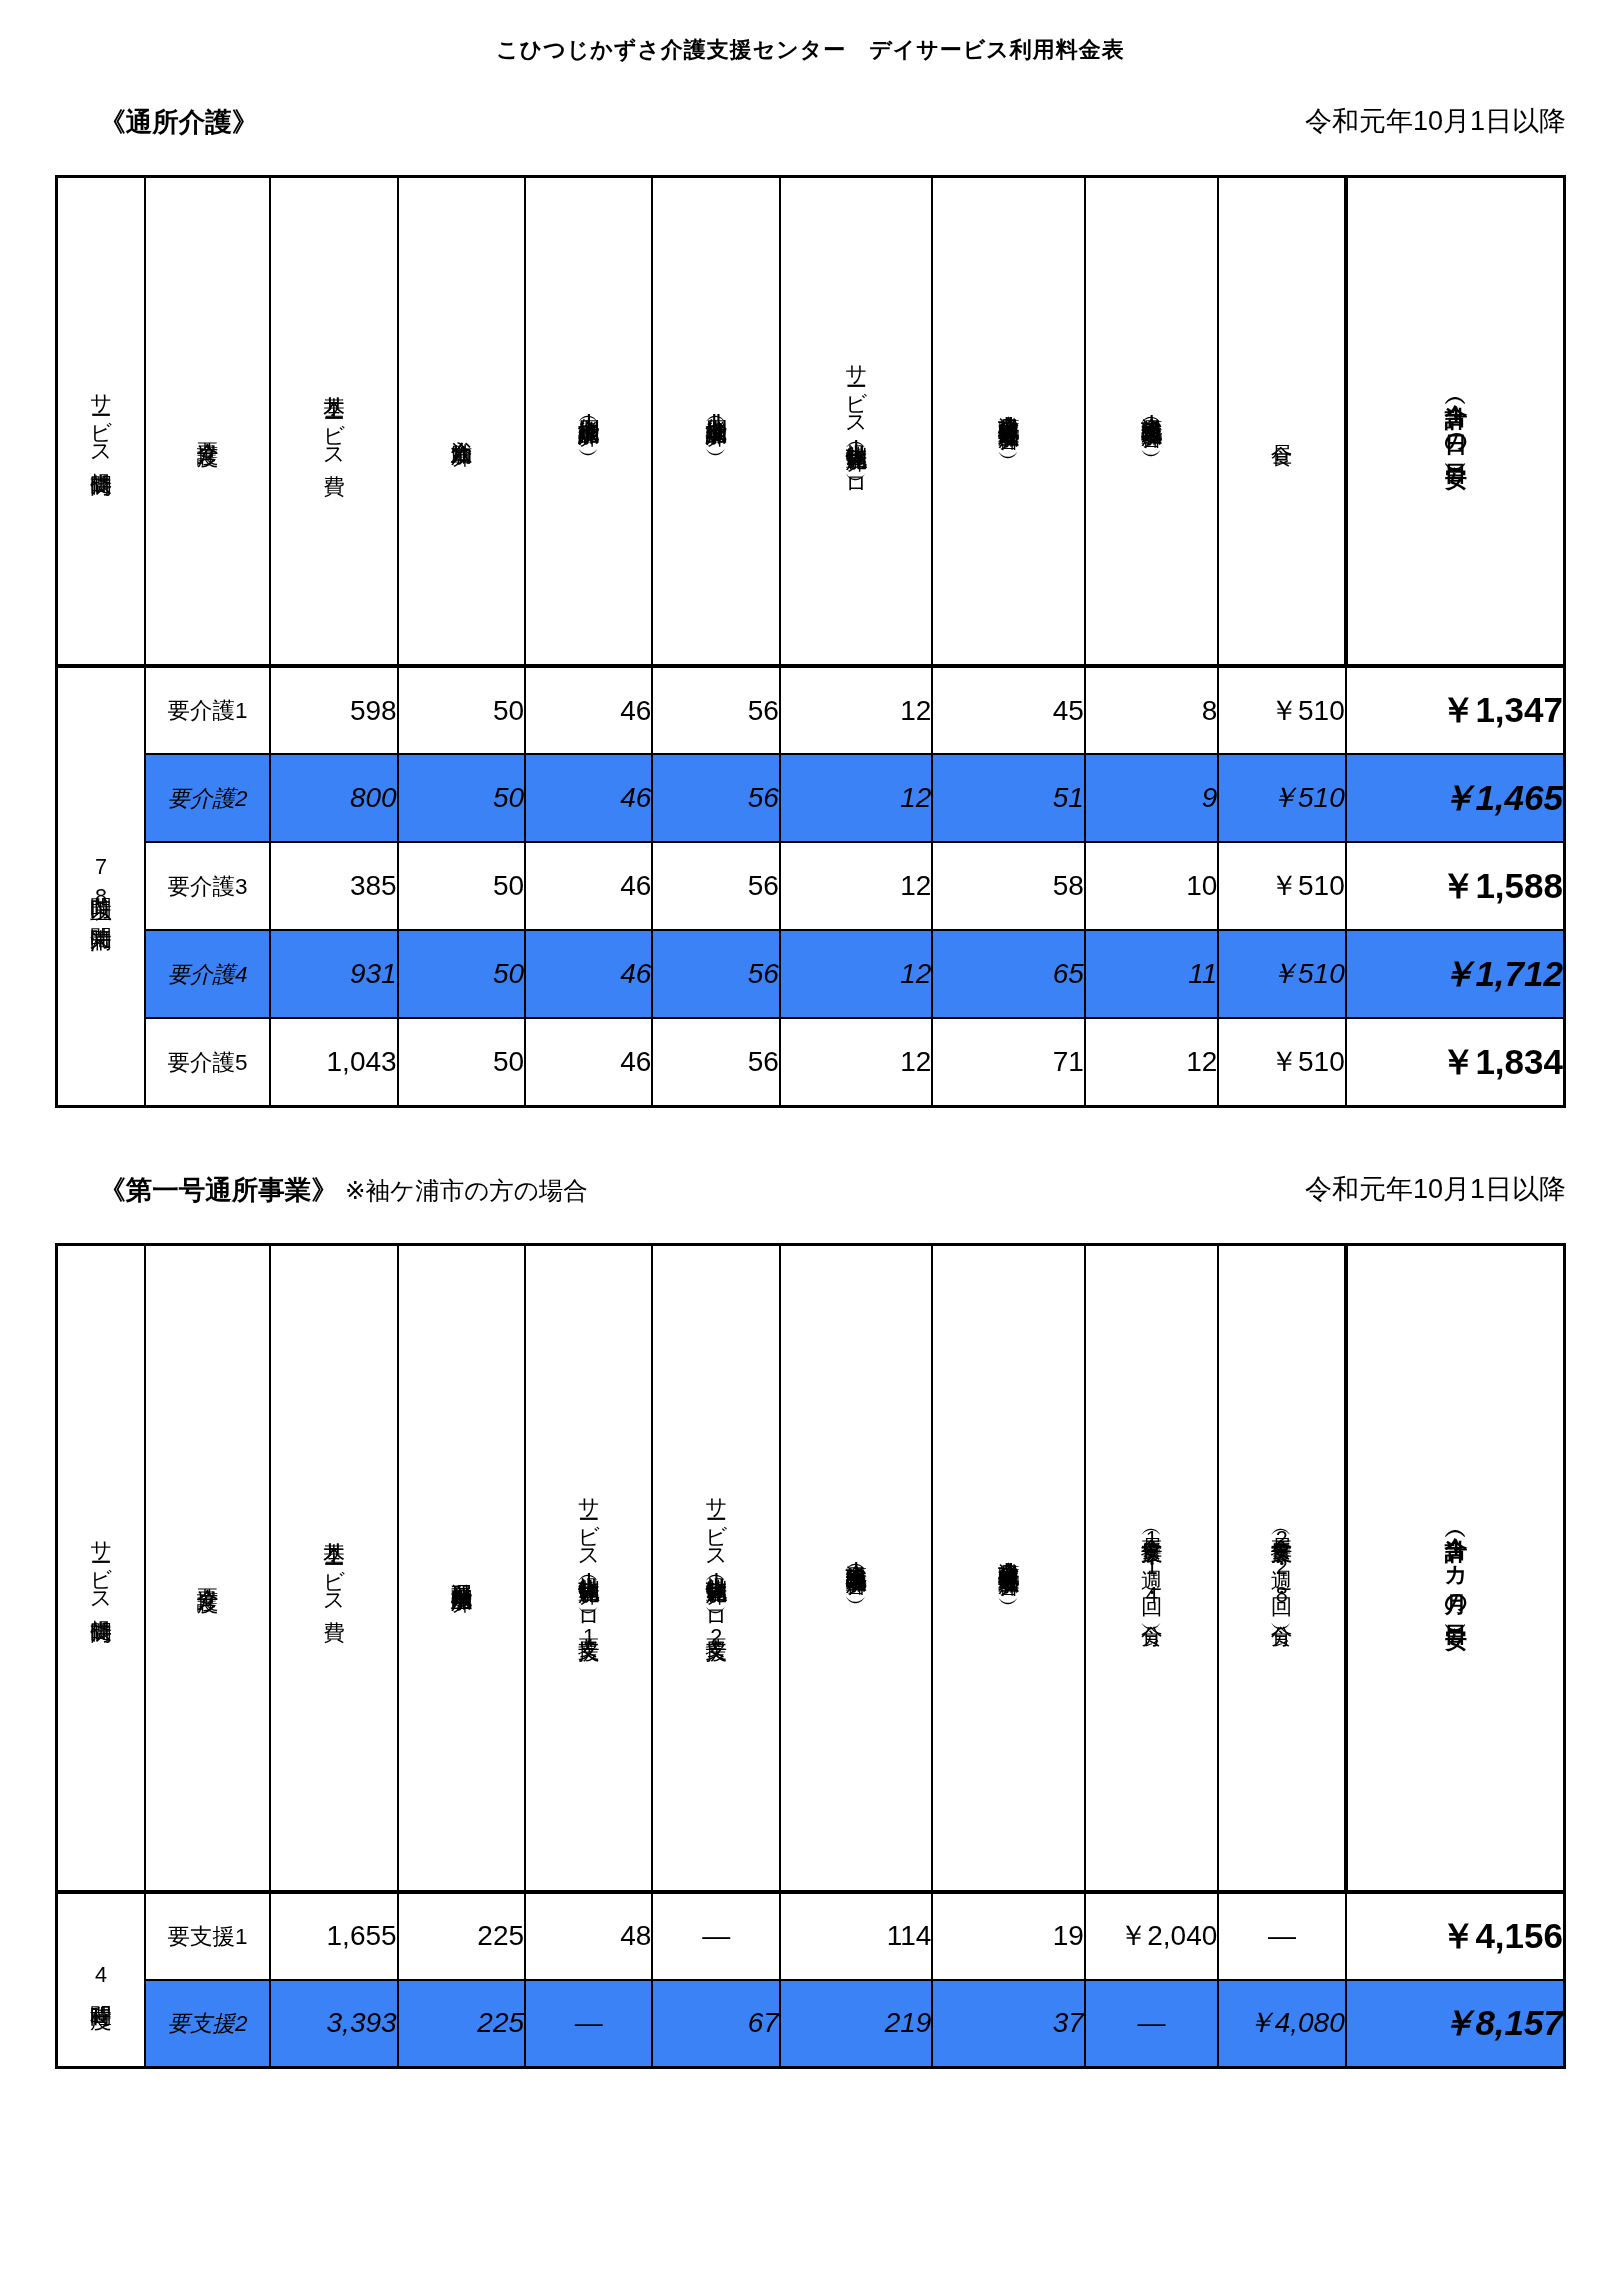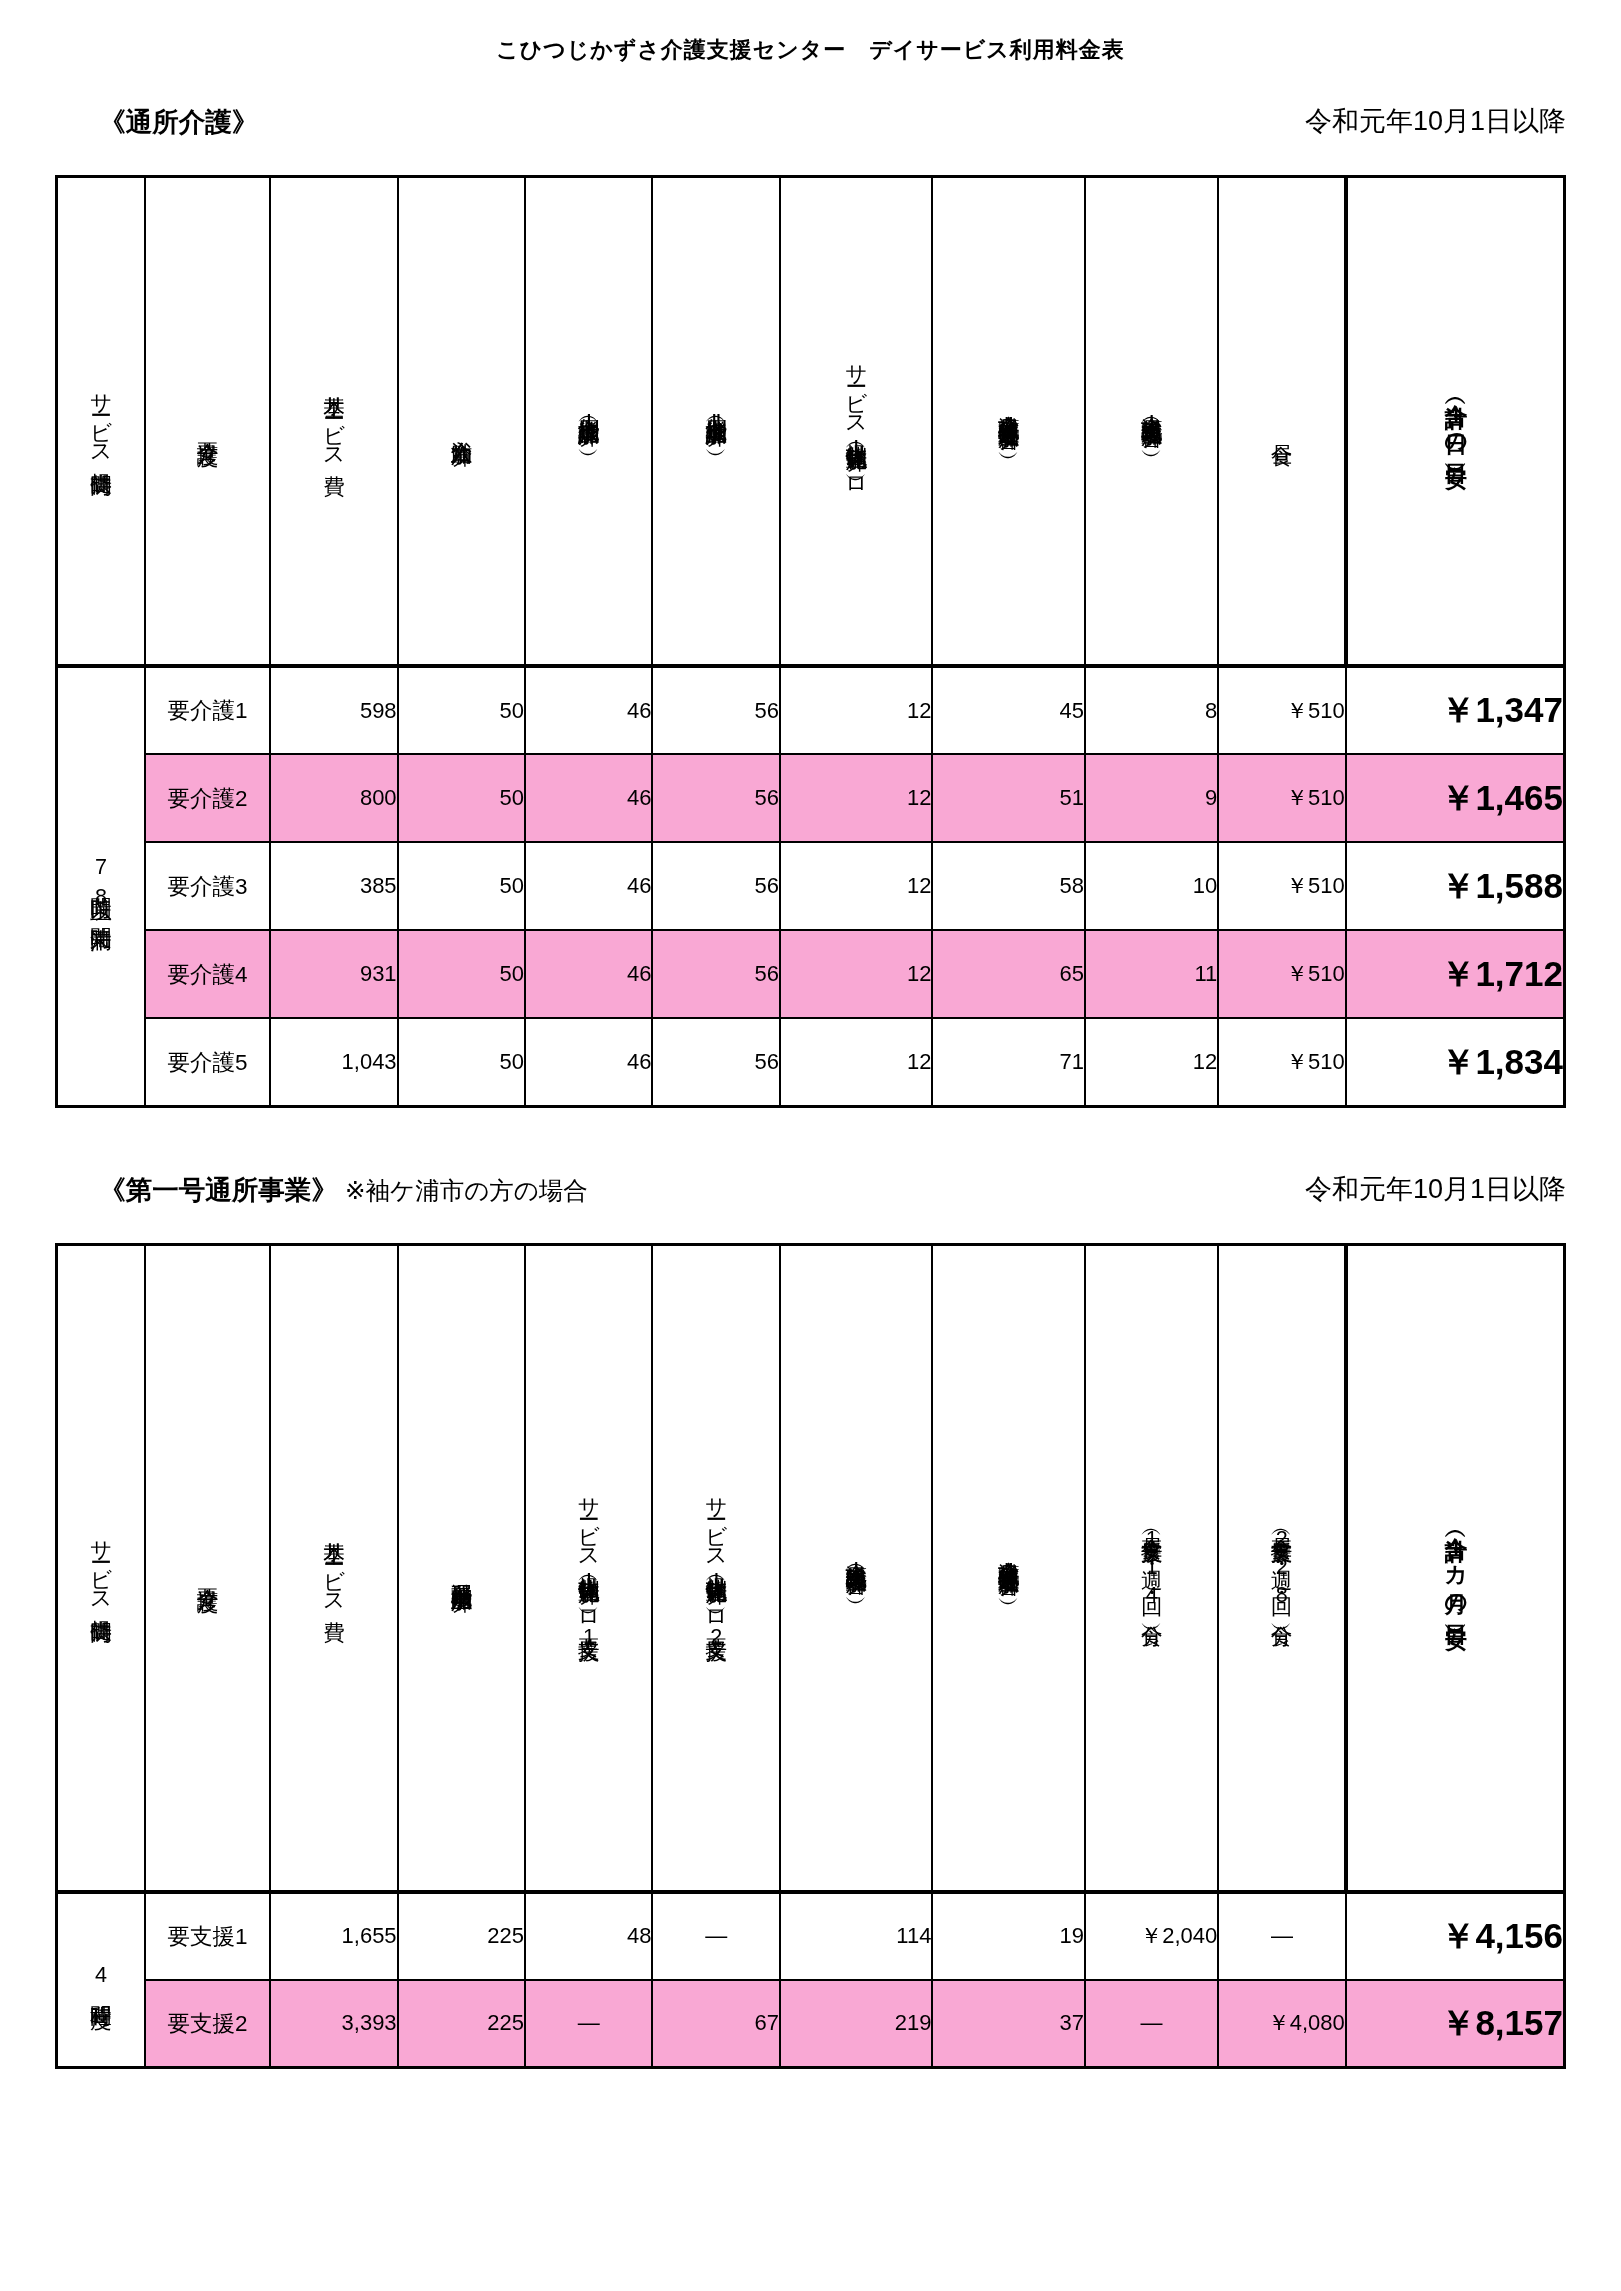--- a/index.html
+++ b/index.html
@@ -109,33 +109,33 @@
     letter-spacing: 1px;
   }
 
   td.care-level {
     text-align: center;
     font-size: 22.5px;
     height: 74px;
   }
   td.num {
     text-align: right;
-    font-size: 22px;
+    font-size: 28px;
     padding-right: 13.7px;
     font-weight: normal;
   }
   td.num.dash { text-align: center; padding-right: 0; }
   td.total {
     text-align: right;
     font-size: 35px;
     font-weight: bold;
     padding-right: 13.7px;
     border-left: 4.9px solid #000;
   }
-  tr.alt td { background: #f9a8d4; }
+  tr.alt td { background: #3b82f6; font-style: italic; }
 
   
   tr.headrow th { border-bottom: 4.9px solid #000; }
 
   
   .t1 { margin-bottom: 0; }
   .t1 tr.headrow th { height: 490px; }
   .t1 td.care-level, .t1 td.num, .t1 td.total { height: 88px; }
 
   

